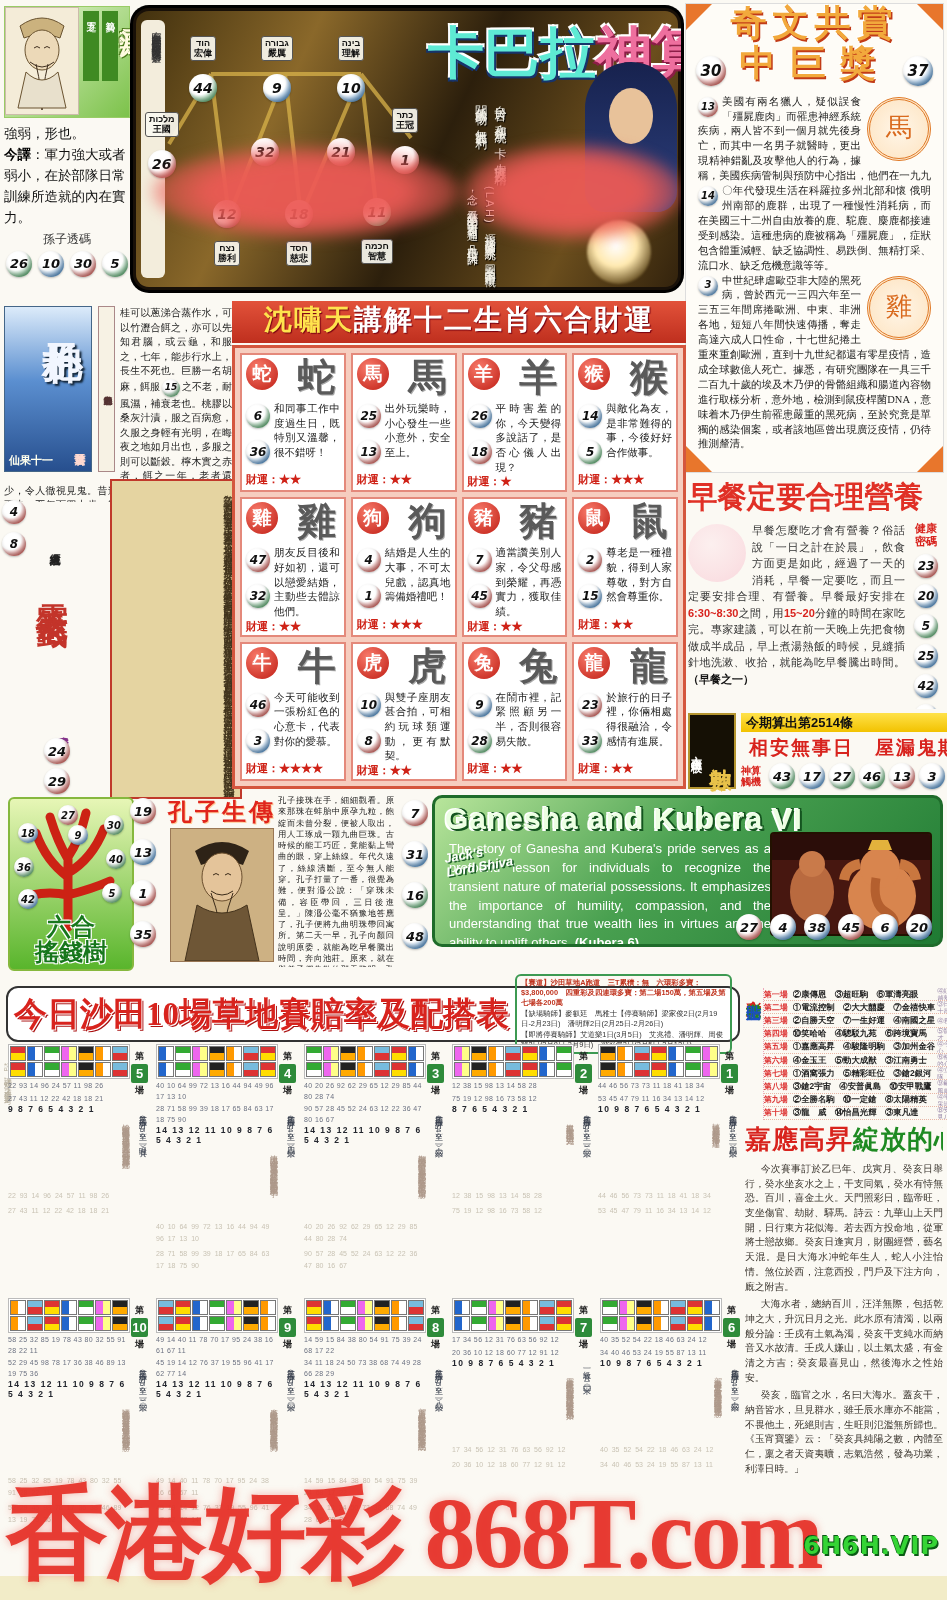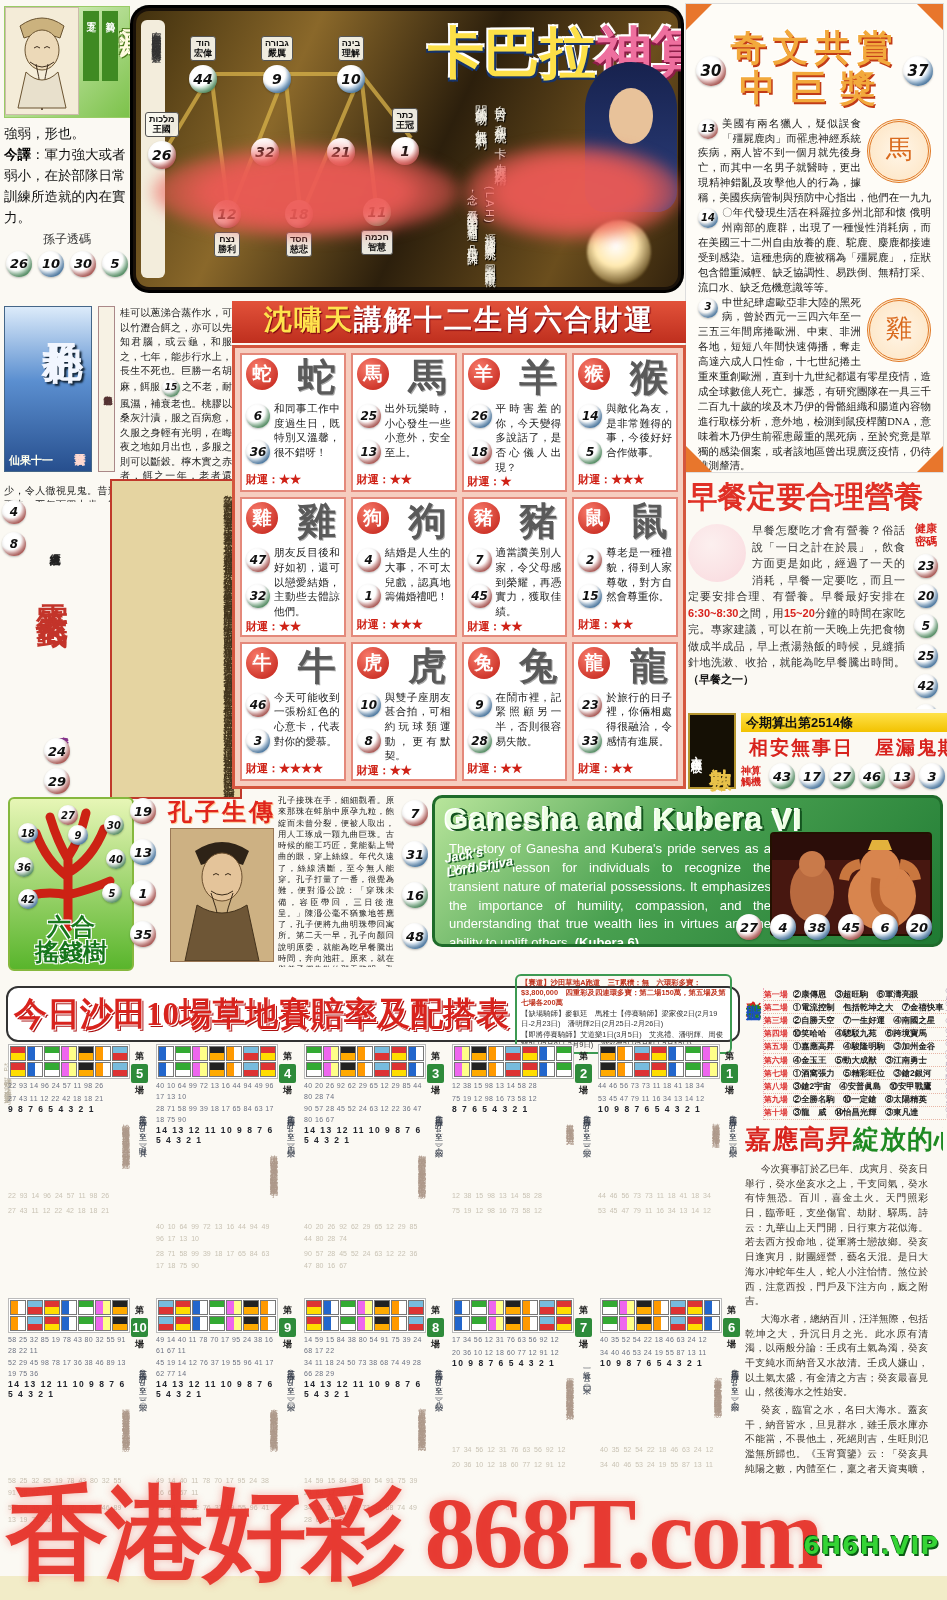--- a/index.html
+++ b/index.html
@@ -30,39 +30,39 @@
   .sz-foot{font-family:"Liberation Serif",serif;font-size:12px;text-align:center;margin-top:2px;color:#333}
   .sz-balls{display:flex;gap:6px;margin-top:3px;justify-content:center}
   
   .kab{position:absolute;left:133px;top:8px;width:548px;height:282px;background:#181008;border-radius:16px;
        box-shadow:0 0 0 3px #000;overflow:hidden}
   .kab-bg{position:absolute;inset:3px;border-radius:13px;
        background:linear-gradient(115deg,#41300e,#8a682a 28%,#2c1f0c 55%,#6b4e1d 80%,#33230d);}
   .kab-side{position:absolute;left:8px;top:12px;bottom:12px;width:20px;background:#f3eddc;border-radius:6px;
        writing-mode:vertical-rl;font-size:10px;color:#333;padding:4px 2px;letter-spacing:1px;}
   .kab-title{position:absolute;left:295px;top:8px;white-space:nowrap;font-family:"Liberation Serif",serif;font-weight:900;}
-  .kab-t1{font-size:56px;color:#fde047;text-shadow:2px 2px 0 #17346b,-2px -2px 0 #fff,2px -2px 0 #fff,-2px 2px 0 #17346b;}
+  .kab-t1{font-size:56px;color:#5eead4;text-shadow:2px 2px 0 #17346b,-2px -2px 0 #fff,2px -2px 0 #fff,-2px 2px 0 #17346b;}
   .kab-t2{font-size:56px;color:#ee6f9e;text-shadow:2px 2px 0 #8c1d47,-2px -2px 0 #fff,2px -2px 0 #fff,-2px 2px 0 #8c1d47;}
-  .knode{position:absolute;display:flex;flex-direction:column;align-items:center;gap:4px;z-index:3}
+  .knode{position:absolute;display:flex;flex-direction:column;align-items:center;gap:13px;z-index:3}
   .klab{background:rgba(250,248,240,.92);border:1px solid #555;border-radius:3px;font-size:9px;line-height:1.15;
         padding:1px 3px;text-align:center;color:#111;font-weight:700;white-space:nowrap}
   .kvt{position:absolute;writing-mode:vertical-rl;font-size:12px;color:#f5f2e8;letter-spacing:2px;line-height:1.6;z-index:2;
        text-shadow:1px 1px 1px #000;}
   .cens{position:absolute;border-radius:50%;filter:blur(7px);z-index:4;
        background:radial-gradient(ellipse at center,rgba(236,90,85,.95) 0 45%,rgba(236,90,85,.55) 65%,transparent 78%);}
   .woman{position:absolute;right:4px;top:54px;width:92px;height:150px;z-index:1}
   .hood{position:absolute;inset:0;border-radius:46px 46px 20px 20px;background:linear-gradient(#17224e,#2c3f7d);}
   .face{position:absolute;left:24px;top:26px;width:44px;height:56px;border-radius:50%;background:#e8c29a;}
   .orb{position:absolute;right:30px;bottom:6px;width:64px;height:64px;border-radius:50%;z-index:2;
        background:radial-gradient(circle at 45% 40%,#fff,#ffe9b0 40%,rgba(255,220,120,.2) 75%,transparent);filter:blur(1px);}
   
   .qiw{position:absolute;left:686px;top:4px;width:257px;height:468px;background:#fefcf7;
        box-shadow:0 0 0 1px #ddd;overflow:hidden}
   .corner{position:absolute;width:0;height:0;border-style:solid;z-index:5}
-  .qiw-title{text-align:center;margin-top:24px;line-height:1.12;font-family:Liberation Sans, sans-serif;font-weight:900;}
+  .qiw-title{text-align:center;margin-top:2px;line-height:1.12;font-family:Liberation Mono, monospace;font-weight:900;}
   .qw1{font-size:36px;color:#f2a93c;letter-spacing:6px;text-shadow:1.5px 1.5px 0 #c23b17,-1px -1px 0 #fff;}
   .qw2{font-size:36px;color:#f2a93c;letter-spacing:14px;text-shadow:1.5px 1.5px 0 #c23b17,-1px -1px 0 #fff;}
   .qw-ball-l{position:absolute;left:10px;top:52px}.qw-ball-r{position:absolute;right:10px;top:52px}
   .qiw-body{padding:8px 12px 4px 12px;font-family:"Liberation Serif",serif;font-size:10.5px;line-height:1.42;
        text-align:justify;color:#222;}
   .qiw-body .bl{float:left;margin:2px 4px 0 0}
   .stamp{float:right;width:58px;height:58px;border-radius:50%;border:3px double #e07a28;margin:2px 0 2px 6px;
        display:flex;align-items:center;justify-content:center;font-size:26px;color:#d96a1e;
        background:radial-gradient(circle,#fff6e8,#fde3c0);font-family:"Liberation Serif",serif;}
   
@@ -190,21 +190,21 @@
   .tiptable{flex:1;display:flex;flex-direction:column;border-left:1px dotted #eab}
   .tiprow{display:flex;align-items:center;height:13.2px;border-bottom:1px dotted #e8b6a6;gap:2px;overflow:hidden}
   .tipr{color:#d33;font-size:8px;width:27px;font-weight:700;flex:none}
   .tipp{font-size:8.4px;color:#222;flex:1;white-space:nowrap;overflow:hidden;font-weight:700}
   .tipn{font-size:6.3px;color:#98a;width:46px;line-height:1.12;flex:none}
   
   .jia{position:absolute;left:745px;top:1122px;width:198px;height:352px;overflow:hidden}
   .jia-title{font-size:26px;font-weight:900;white-space:nowrap;font-family:"Liberation Serif",serif;letter-spacing:1px}
   .jt1{color:#d8231d}.jt2{color:#1e8a22}
   .jia-body{margin-top:5px;font-size:9.8px;line-height:1.5;text-align:justify;color:#38332c}
-  .jia-body p{margin:0 15px 3px 0;text-indent:1.6em}
+  .jia-body p{margin:0 0 3px 0;text-indent:1.6em}
   
   .wm{position:absolute;left:6px;top:1466px;font-size:102px;font-weight:900;color:rgba(229,48,40,.93);z-index:40;
       white-space:nowrap;letter-spacing:-3px;font-family:"Liberation Serif",serif;text-shadow:0 0 8px rgba(229,48,40,.35);}
   .vip{position:absolute;right:8px;top:1532px;font-size:24px;font-weight:900;color:#35d435;z-index:41;
       text-shadow:1.5px 1.5px 0 #0a5c14,-1px -1px 0 #0a5c14;letter-spacing:1px;font-family:"DejaVu Sans",sans-serif;}
   .bstrip{position:absolute;left:0;right:0;top:1576px;height:24px;background:#f2ecc8;z-index:39}
 </style>
 </head>
 <body>
 
@@ -968,21 +968,21 @@
       <span class="tc3">貼士</span>
     </div>
     <div class="tiptable">
       <div class="tiprow">
           <span class="tipr">第一場</span>
           <span class="tipp">②康傳恩　③超旺駒　⑥軍濤亮眼</span>
           <span class="tipn">④紅旗飄揚 ⑥超越夢想</span>
         </div>
       <div class="tiprow">
           <span class="tipr">第二場</span>
-          <span class="tipp">①電流控制　包括乾坤之大　⑦金禧快車</span>
+          <span class="tipp">①電流控制　②大大囍慶　⑦金禧快車</span>
           <span class="tipn">③日清招財 ④德士昌隆</span>
         </div>
       <div class="tiprow">
           <span class="tipr">第三場</span>
           <span class="tipp">②自勝天空　⑦一生好運　④南國之星</span>
           <span class="tipn">④君臨 ③勁家駒</span>
         </div>
       <div class="tiprow">
           <span class="tipr">第四場</span>
           <span class="tipp">⑩笑哈哈　④驄駁九苑　⑥跨境寶馬</span>

